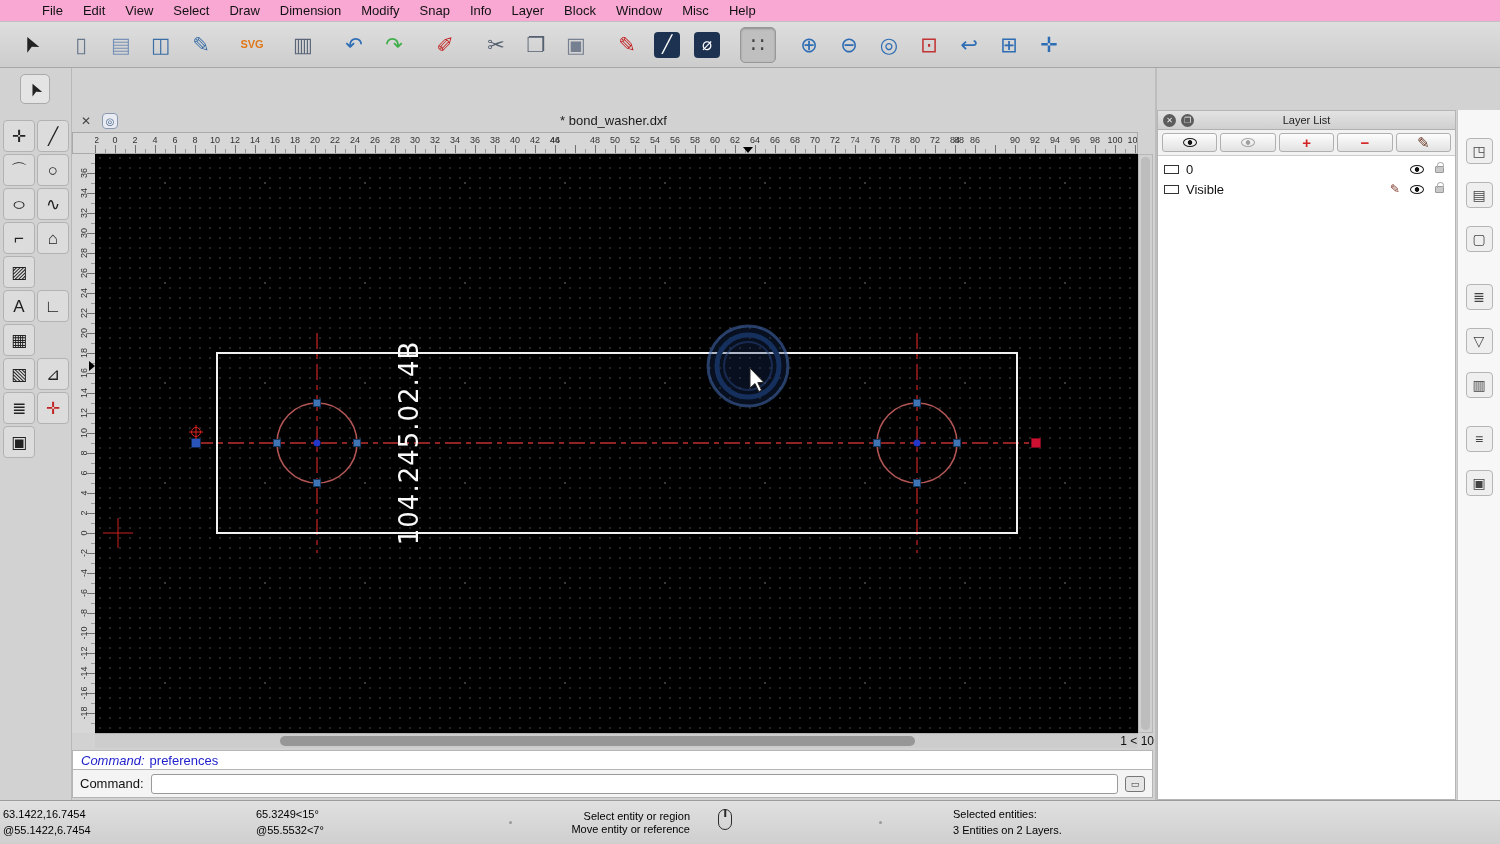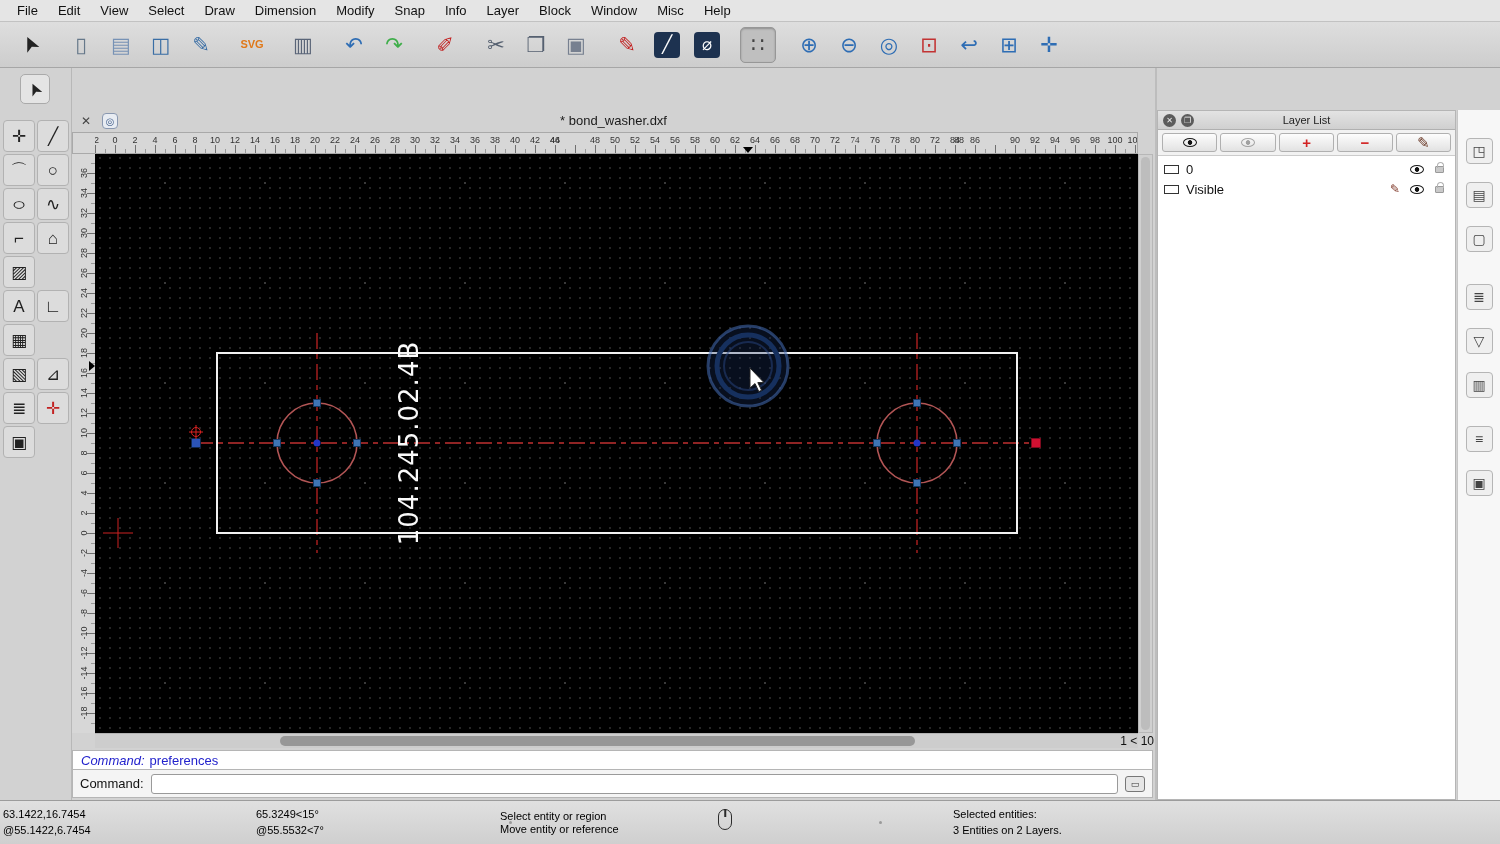--- a/index.html
+++ b/index.html
@@ -1,20 +1,20 @@
 <!DOCTYPE html>
 <html><head>
 <meta charset="utf-8">
 <style>
 *{box-sizing:border-box;margin:0;padding:0}
 html,body{width:1500px;height:844px;overflow:hidden;background:#d2d2d2;
   font-family:"Liberation Sans","DejaVu Sans",sans-serif;cursor:default}
 
-.menubar{position:absolute;left:0;top:0;width:100%;height:22px;background:#e5e5e5;
-  border-bottom:1px solid #c2c2c2;display:flex;align-items:center;padding-left:7px;
+.menubar{position:absolute;left:0;top:0;width:100%;height:22px;background:#f9a8d4;
+  border-bottom:1px solid #c2c2c2;display:flex;align-items:center;padding-left:32px;
   font-size:13px;color:#111;z-index:6}
 .menu-item{padding:0 10px;line-height:22px;white-space:nowrap}
 
 .toolbar{position:absolute;left:0;top:22px;width:100%;height:46px;
   background:linear-gradient(#dedede,#cdcdcd);border-bottom:1px solid #a6a6a6;
   display:flex;align-items:center;padding-left:12px;z-index:5}
 .tb-group{display:flex;gap:4px;margin-right:15px;align-items:center}
 .tb-btn{width:36px;height:36px;border-radius:5px;display:flex;align-items:center;justify-content:center}
 .tb-btn .glyph{font-size:21px;line-height:1}
 .tb-btn .glyph.txt{font-size:11px;font-weight:bold}
@@ -107,21 +107,21 @@
 .dock-strip{position:absolute;left:1457px;top:110px;width:43px;height:690px;background:#f7f7f7;
   border-left:1px solid #c6c6c6;display:flex;flex-direction:column;align-items:center}
 .strip-btn{width:27px;height:26px;border:1px solid #b5b5b5;border-radius:4px;background:#efefef;
   display:flex;align-items:center;justify-content:center;color:#444;flex:none}
 .strip-btn .glyph{font-size:14px;line-height:1}
 
 .statusbar{position:absolute;left:0;bottom:0;width:100%;height:44px;background:linear-gradient(#e0e0e0,#cfcfcf);
   border-top:1px solid #9c9c9c;font-size:11px;color:#000}
 .sb-coords{position:absolute;left:3px;top:5px;line-height:16px}
 .sb-polar{position:absolute;left:256px;top:5px;line-height:16px}
-.sb-hints{position:absolute;left:500px;top:9px;width:190px;line-height:13px}
+.sb-hints{position:absolute;left:500px;top:9px;width:190px;text-align:right;line-height:13px}
 .sb-mouse{position:absolute;left:718px;top:8px;width:14px;height:21px;border:1.5px solid #2b2b2b;border-radius:7px}
 .sb-mouse::before{content:"";position:absolute;left:50%;top:-1px;width:1.5px;height:8px;background:#2b2b2b;transform:translateX(-50%)}
 .sb-sel{position:absolute;left:953px;top:5px;line-height:16px}
 .sb-dot{position:absolute;top:20px;width:3px;height:3px;border-radius:50%;background:#9a9a9a}
 </style>
 </head>
 <body>
 
 <div class="menubar">
     <div class="menu-item">File</div>

